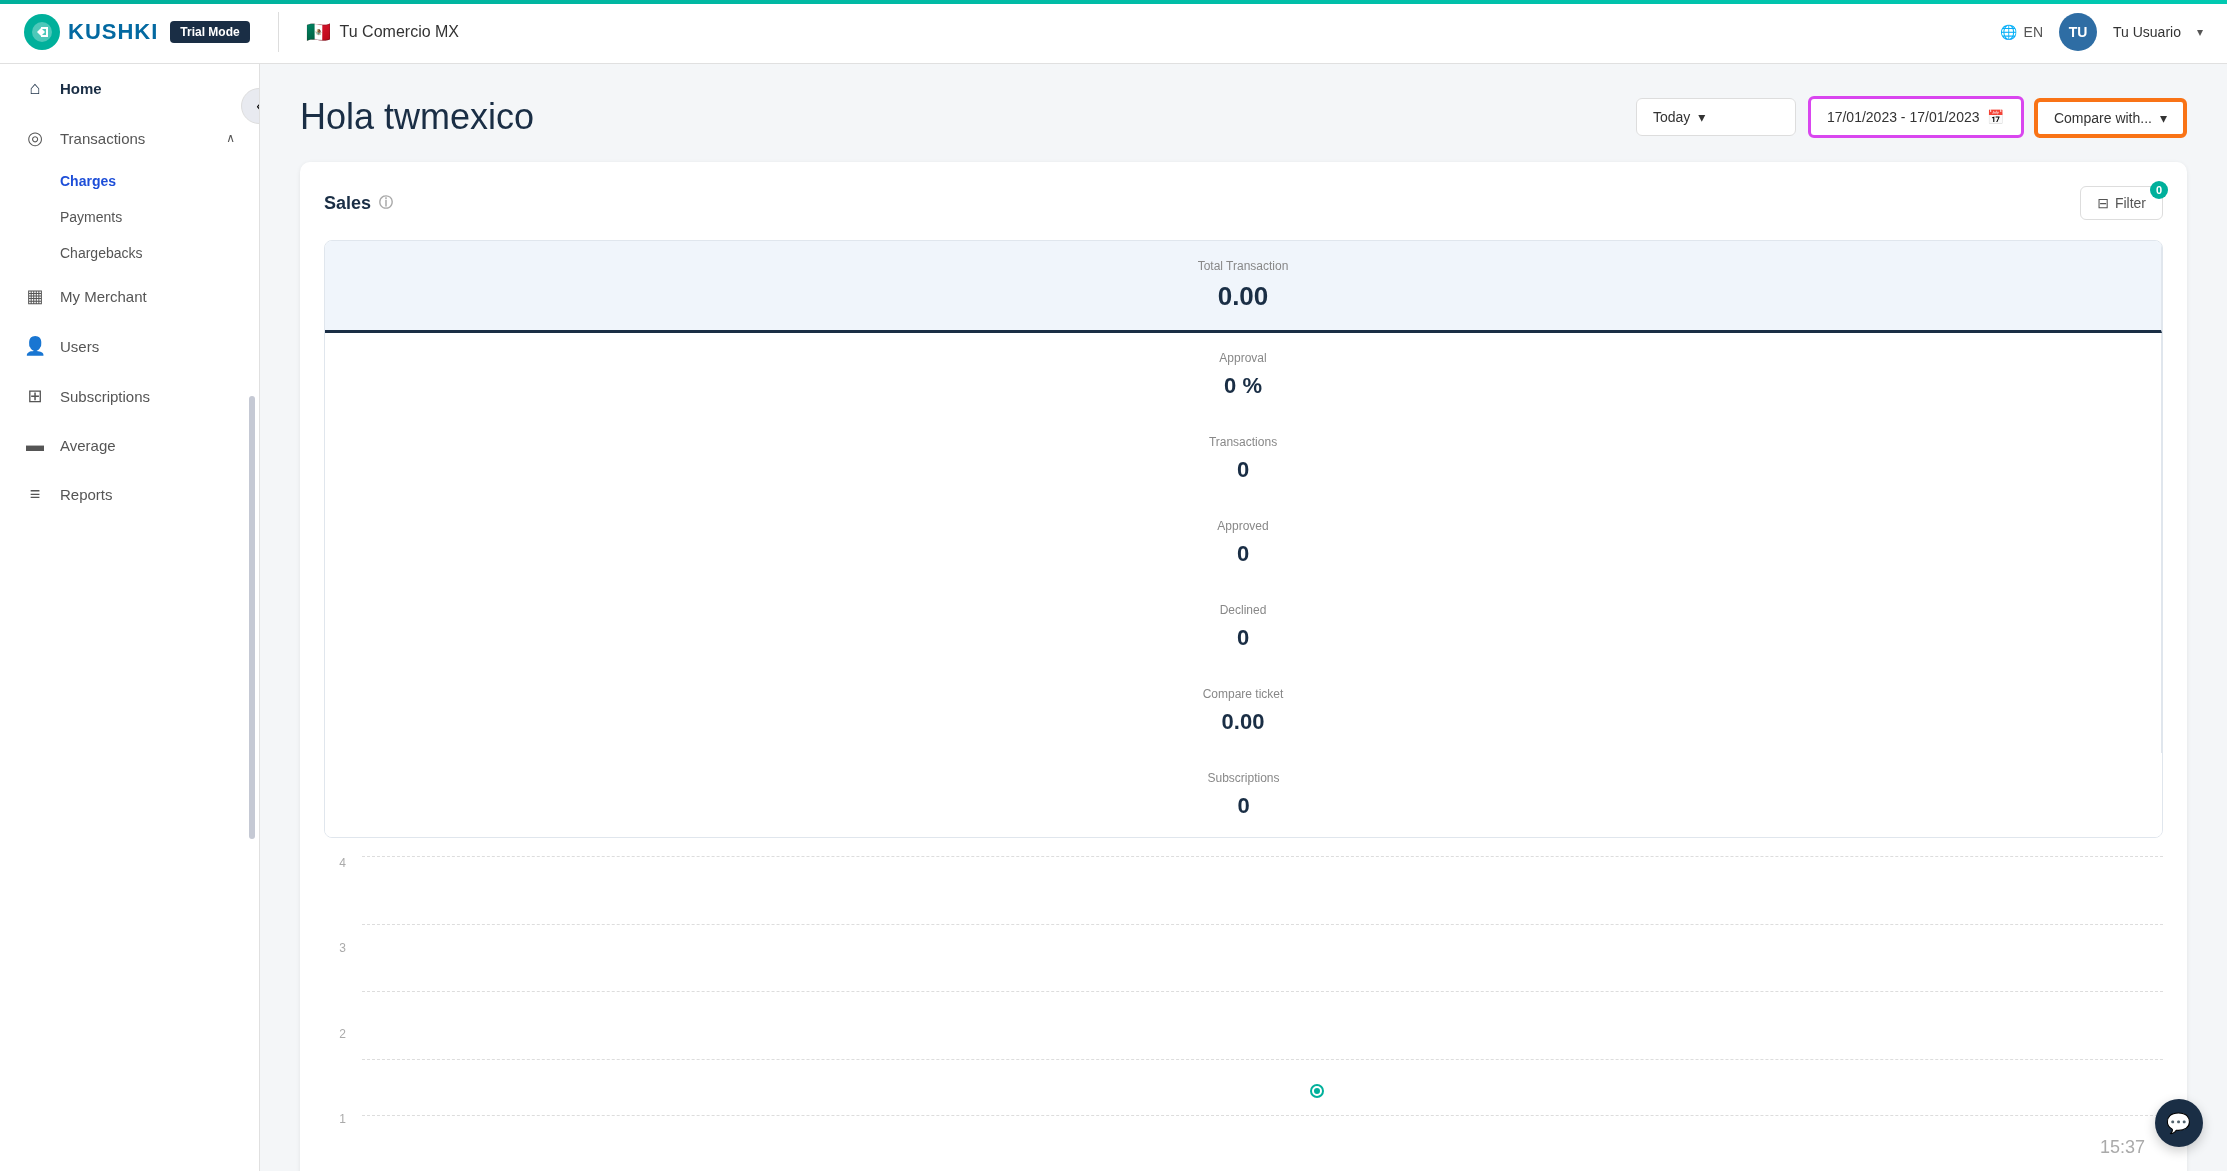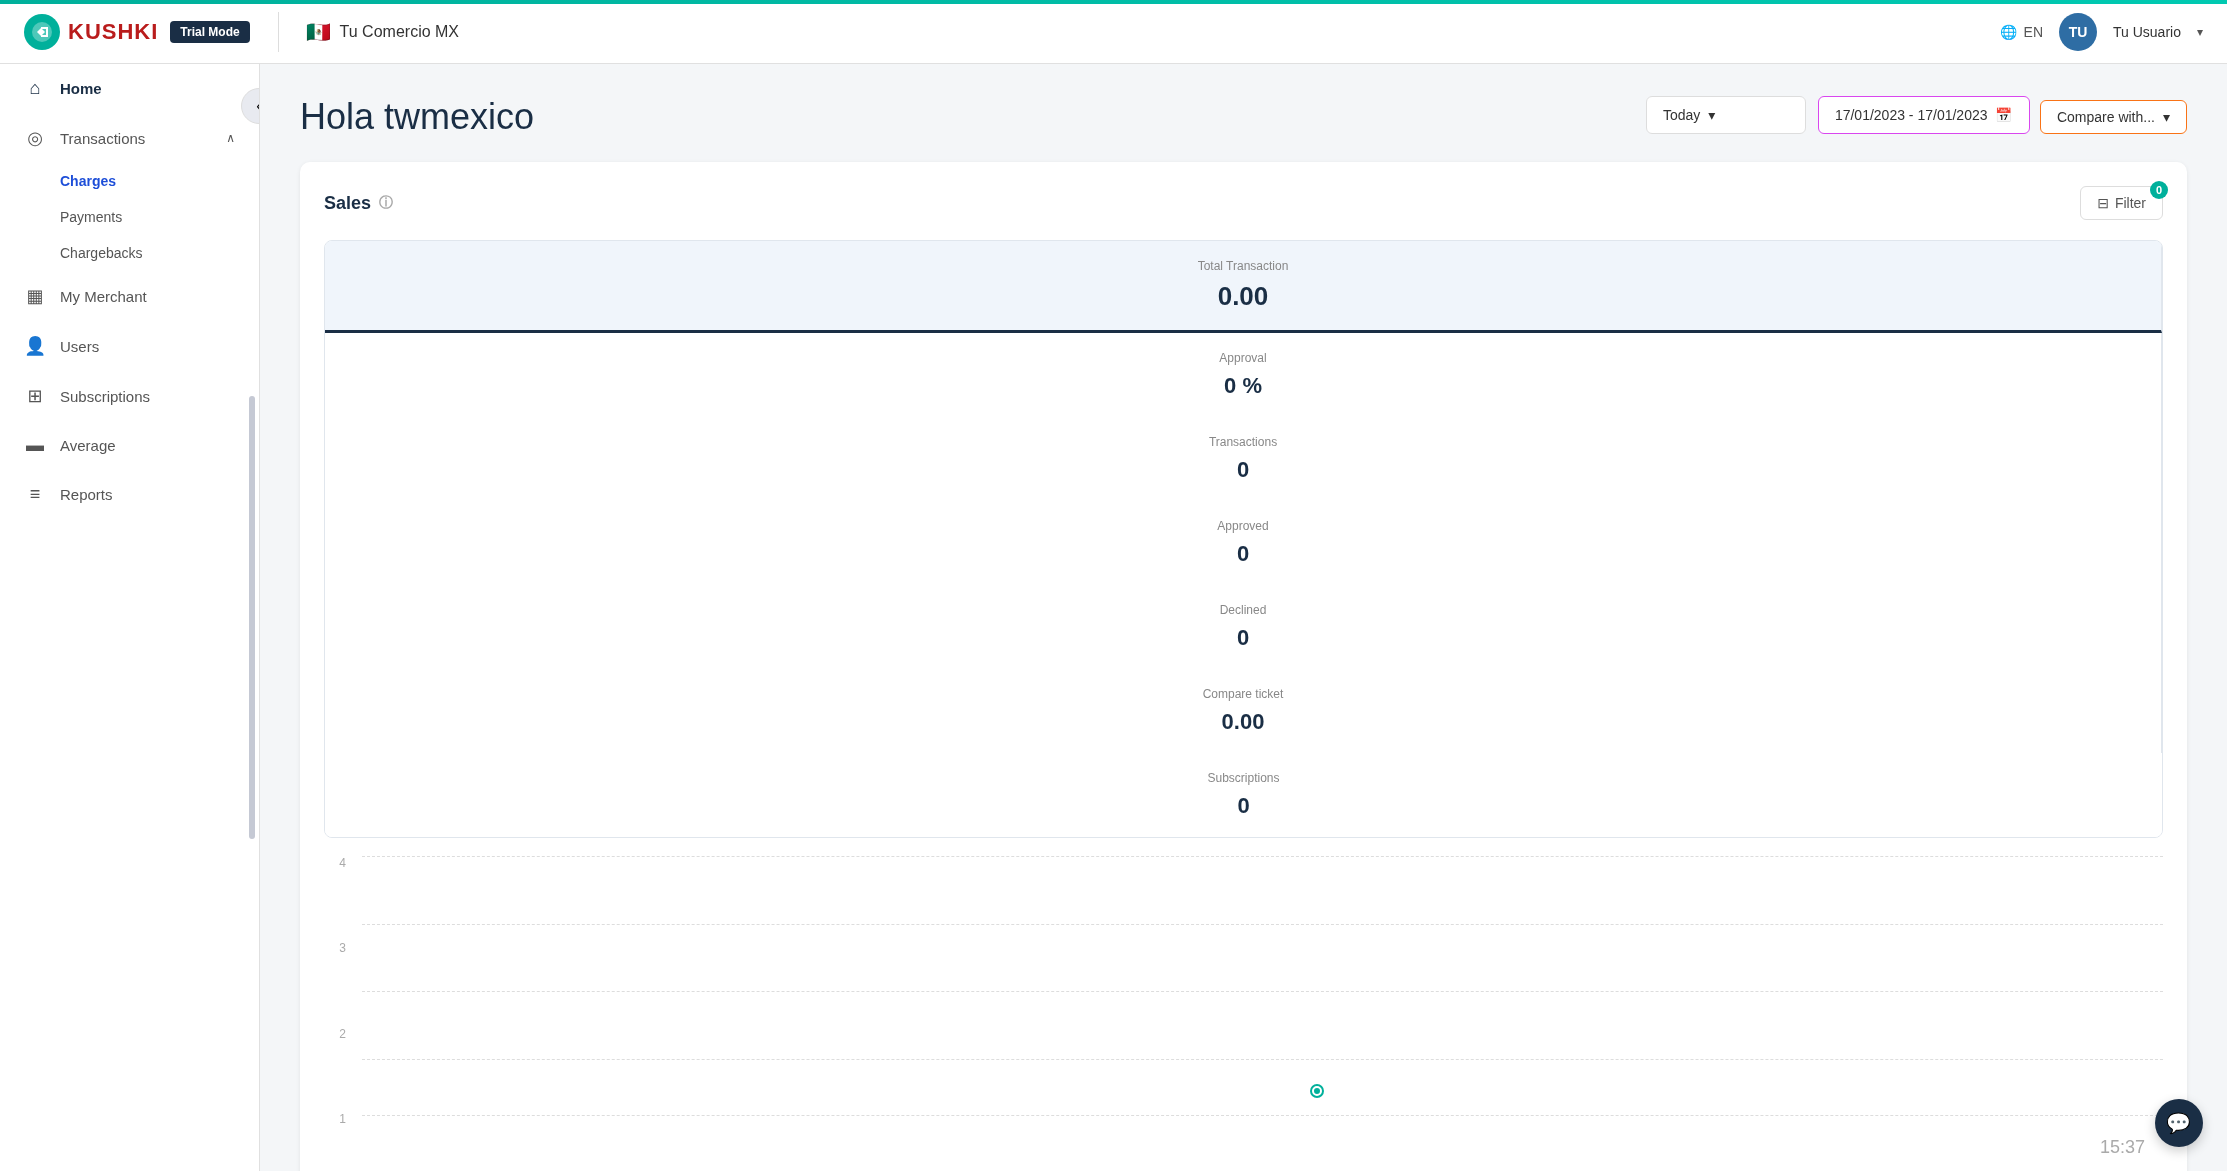--- a/index.html
+++ b/index.html
@@ -7,21 +7,21 @@
 
     
     .topbar {
       display: flex; align-items: center; background: #fff;
       height: 64px; padding: 0 24px; border-bottom: 1px solid #e0e0e0;
       position: relative; z-index: 10;
     }
     .topbar-left { display: flex; align-items: center; gap: 12px; }
     .logo { display: flex; align-items: center; gap: 8px; }
     .logo-icon { width: 36px; height: 36px; background: #00b09b; border-radius: 50%; display: flex; align-items: center; justify-content: center; }
-    .logo-text { font-size: 22px; font-weight: 700; color: #b91c1c; letter-spacing: 1px; }
+    .logo-text { font-size: 22px; font-weight: 700; color: #0369a1; letter-spacing: 1px; }
     .trial-badge {
       background: #1a2e45; color: #fff; font-size: 12px; font-weight: 600;
       padding: 4px 10px; border-radius: 4px;
     }
     .divider-v { width: 1px; height: 40px; background: #ddd; margin: 0 16px; }
     .commerce-info { display: flex; align-items: center; gap: 8px; }
     .flag { font-size: 20px; }
     .commerce-name { font-size: 16px; color: #333; font-weight: 500; }
     .topbar-right { margin-left: auto; display: flex; align-items: center; gap: 16px; }
     .lang-btn { display: flex; align-items: center; gap: 6px; color: #555; font-size: 14px; cursor: pointer; }
@@ -68,26 +68,26 @@
     .page-title { font-size: 36px; font-weight: 300; color: #1a2e45; }
     .header-controls { display: flex; align-items: flex-end; gap: 10px; }
     .header-top-controls { display: flex; gap: 12px; align-items: center; }
     .dropdown-btn {
       display: flex; align-items: center; gap: 8px;
       padding: 10px 16px; border: 1px solid #ddd; border-radius: 6px;
       background: #fff; font-size: 14px; color: #333; cursor: pointer; min-width: 160px;
     }
     .date-btn {
       display: flex; align-items: center; gap: 8px;
-      padding: 10px 16px; border: 1px solid #d946ef; border-radius: 6px;
+      padding: 10px 16px; border: 3px solid #d946ef; border-radius: 6px;
       background: #fff; font-size: 14px; color: #333; cursor: pointer;
     }
     .compare-btn {
       display: flex; align-items: center; gap: 8px;
-      padding: 8px 16px; border: 1px solid #f97316; border-radius: 6px;
+      padding: 8px 16px; border: 4px solid #f97316; border-radius: 6px;
       background: #fff; font-size: 14px; color: #333; cursor: pointer;
     }
 
     
     .sales-card {
       background: #fff; border-radius: 10px; padding: 24px;
       box-shadow: 0 1px 4px rgba(0,0,0,0.08);
     }
     .sales-header { display: flex; align-items: center; justify-content: space-between; margin-bottom: 20px; }
     .sales-title { font-size: 18px; font-weight: 600; color: #1a2e45; display: flex; align-items: center; gap: 8px; }

